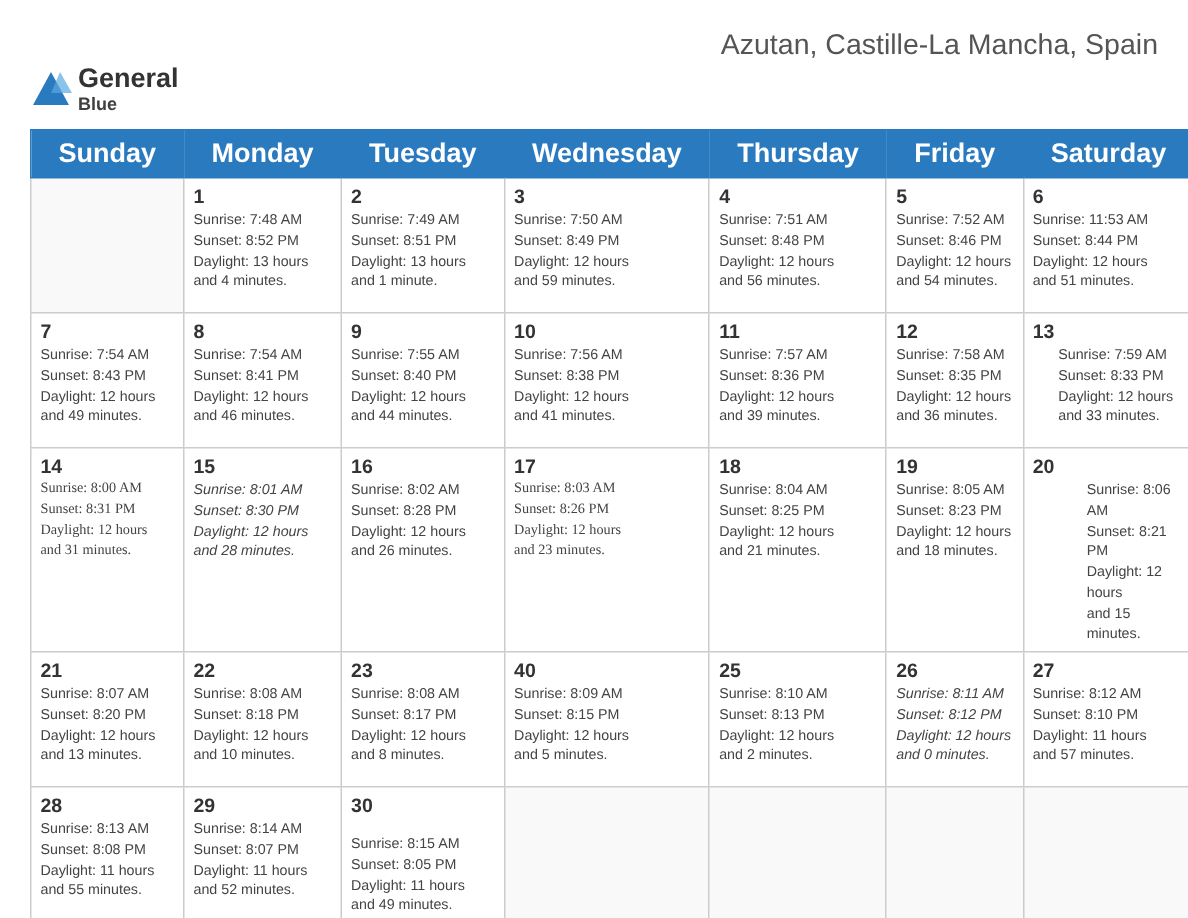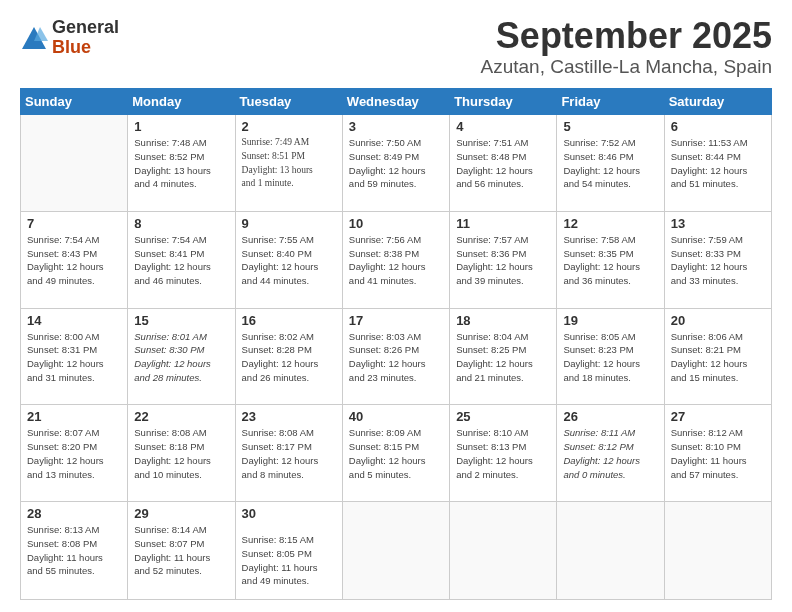--- a/index.html
+++ b/index.html
@@ -19,35 +19,36 @@
     }
     .header {
       display: flex;
       justify-content: space-between;
       align-items: flex-start;
       margin-bottom: 10px;
     }
     .logo {
       display: flex;
       align-items: center;
+      margin-top: 25px;
     }
     .logo-text {
       display: flex;
       flex-direction: column;
       line-height: 1.1;
     }
     .logo-general {
       font-size: 18px;
       font-weight: bold;
       color: #333;
     }
     .logo-blue {
-      font-size: 18px;
-      font-weight: bold;
-      color: #c2410c;
+      font-size: 12px;
+      font-weight: bold;
+      color: #404040;
     }
     .logo-icon {
       width: 28px;
       height: 28px;
       margin-right: 4px;
       margin-top: 2px;
     }
     .title-block {
       text-align: right;
     }
@@ -65,22 +66,22 @@
     .calendar {
       width: 100%;
       border-collapse: collapse;
       flex: 1;
       font-size: 10.5px;
     }
     .calendar th {
       background-color: #2a7abf;
       color: #fff;
       text-align: left;
-      padding: 5px 4px;
-      font-size: 13px;
+      padding: 5px 18px;
+      font-size: 18px;
       font-weight: bold;
       border: 1px solid #2a7abf;
     }
     .calendar td {
       border: 1px solid #ccc;
       vertical-align: top;
       padding: 4px 6px;
       width: calc(100% / 7);
       height: 90px;
     }
@@ -109,21 +110,20 @@
       <svg class="logo-icon" viewBox="0 0 28 28">
         <polygon points="14,2 26,24 2,24" fill="#2a7abf"></polygon>
         <polygon points="20,2 28,16 14,16" fill="#5aaae0" opacity="0.7"></polygon>
       </svg>
       <div class="logo-text">
         <span class="logo-general">General</span>
         <span class="logo-blue">Blue</span>
       </div>
     </div>
     <div class="title-block">
-      <div class="month-title">September 2025</div>
       <div class="subtitle">Azutan, Castille-La Mancha, Spain</div>
     </div>
   </div>
 
   <table class="calendar">
     <thead>
       <tr>
       <th>Sunday</th>
           <th>Monday</th>
           <th>Tuesday</th>
@@ -138,21 +138,21 @@
           <td class="empty-cell"></td>
           <td>
             <span class="day-num">1</span>
             <div class="day-info" style="white-space: pre-line;">Sunrise: 7:48 AM
 Sunset: 8:52 PM
 Daylight: 13 hours
 and 4 minutes.</div>
           </td>
           <td>
             <span class="day-num">2</span>
-            <div class="day-info" style="white-space: pre-line; font-family: Liberation Serif, serif;">Sunrise: 7:49 AM
+            <div class="day-info" style="white-space: pre-line;">Sunrise: 7:49 AM
 Sunset: 8:51 PM
 Daylight: 13 hours
 and 1 minute.</div>
           </td>
           <td>
             <span class="day-num">3</span>
             <div class="day-info" style="white-space: pre-line;">Sunrise: 7:50 AM
 Sunset: 8:49 PM
 Daylight: 12 hours
 and 59 minutes.</div>
@@ -217,72 +217,72 @@
           </td>
           <td>
             <span class="day-num">12</span>
             <div class="day-info" style="white-space: pre-line;">Sunrise: 7:58 AM
 Sunset: 8:35 PM
 Daylight: 12 hours
 and 36 minutes.</div>
           </td>
           <td>
             <span class="day-num">13</span>
-            <div class="day-info" style="white-space: pre-line;">Sunrise: 7:59 AM
+            <div class="day-info" style="white-space: pre-line; margin-left: 17px;">Sunrise: 7:59 AM
 Sunset: 8:33 PM
 Daylight: 12 hours
 and 33 minutes.</div>
           </td>
         </tr>
         <tr>
           <td>
             <span class="day-num">14</span>
-            <div class="day-info" style="white-space: pre-line;">Sunrise: 8:00 AM
+            <div class="day-info" style="white-space: pre-line; font-family: Liberation Serif, serif;">Sunrise: 8:00 AM
 Sunset: 8:31 PM
 Daylight: 12 hours
 and 31 minutes.</div>
           </td>
           <td>
             <span class="day-num">15</span>
             <div class="day-info" style="white-space: pre-line; font-style: italic;">Sunrise: 8:01 AM
 Sunset: 8:30 PM
 Daylight: 12 hours
 and 28 minutes.</div>
           </td>
           <td>
             <span class="day-num">16</span>
             <div class="day-info" style="white-space: pre-line;">Sunrise: 8:02 AM
 Sunset: 8:28 PM
 Daylight: 12 hours
 and 26 minutes.</div>
           </td>
           <td>
             <span class="day-num">17</span>
-            <div class="day-info" style="white-space: pre-line;">Sunrise: 8:03 AM
+            <div class="day-info" style="white-space: pre-line; font-family: Liberation Serif, serif;">Sunrise: 8:03 AM
 Sunset: 8:26 PM
 Daylight: 12 hours
 and 23 minutes.</div>
           </td>
           <td>
             <span class="day-num">18</span>
             <div class="day-info" style="white-space: pre-line;">Sunrise: 8:04 AM
 Sunset: 8:25 PM
 Daylight: 12 hours
 and 21 minutes.</div>
           </td>
           <td>
             <span class="day-num">19</span>
             <div class="day-info" style="white-space: pre-line;">Sunrise: 8:05 AM
 Sunset: 8:23 PM
 Daylight: 12 hours
 and 18 minutes.</div>
           </td>
           <td>
             <span class="day-num">20</span>
-            <div class="day-info" style="white-space: pre-line;">Sunrise: 8:06 AM
+            <div class="day-info" style="white-space: pre-line; margin-left: 36px;">Sunrise: 8:06 AM
 Sunset: 8:21 PM
 Daylight: 12 hours
 and 15 minutes.</div>
           </td>
         </tr>
         <tr>
           <td>
             <span class="day-num">21</span>
             <div class="day-info" style="white-space: pre-line;">Sunrise: 8:07 AM
 Sunset: 8:20 PM

